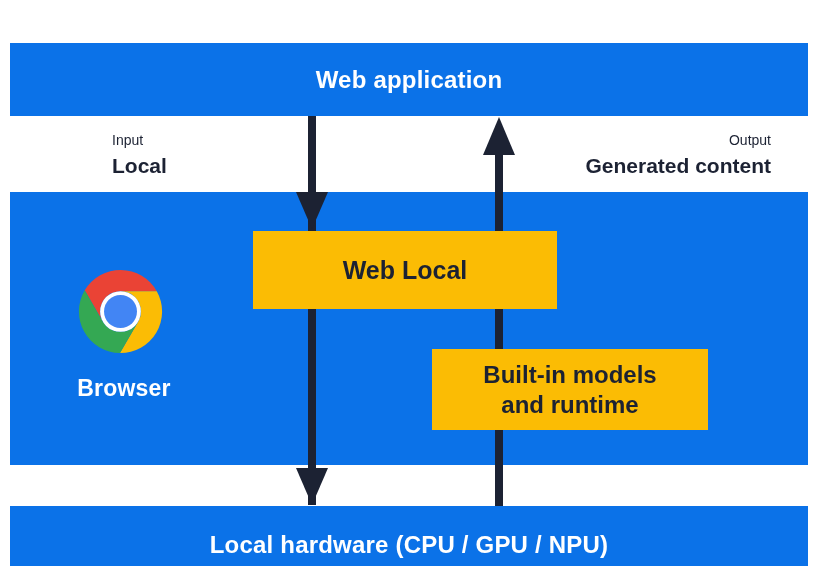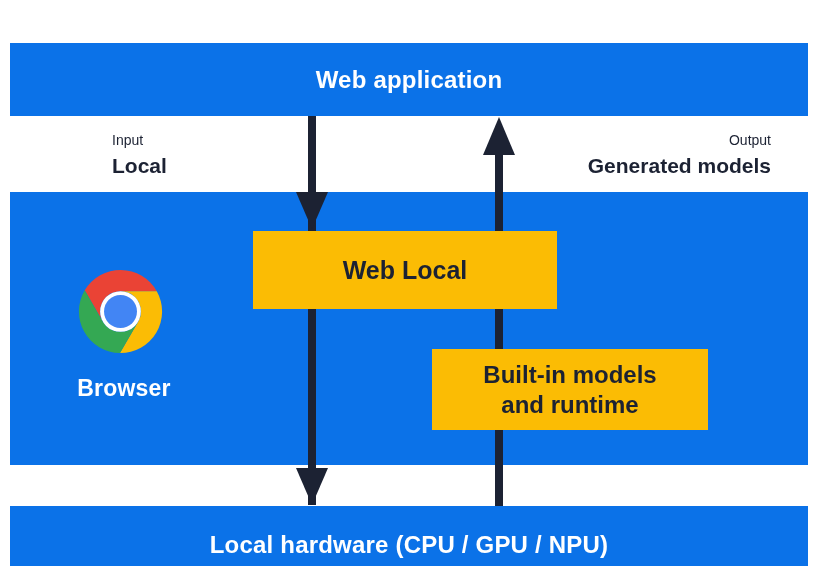--- a/index.html
+++ b/index.html
@@ -77,21 +77,21 @@
     <span class="bar-label">Web application</span>
   </div>
 
   <div class="flow-label input-label">
     <div class="title">Input</div>
     <div class="value">Local</div>
   </div>
 
   <div class="flow-label output-label">
     <div class="title">Output</div>
-    <div class="value">Generated models</div>
+    <div class="value">Generated content</div>
   </div>
 
   <div class="mid-area"></div>
 
   <div class="arrow-line down-line"></div>
   <div class="arrow-head head-down head-down-1"></div>
   <div class="arrow-head head-down head-down-2"></div>
 
   <div class="arrow-line up-line"></div>
   <div class="arrow-head head-up head-up-1"></div>

